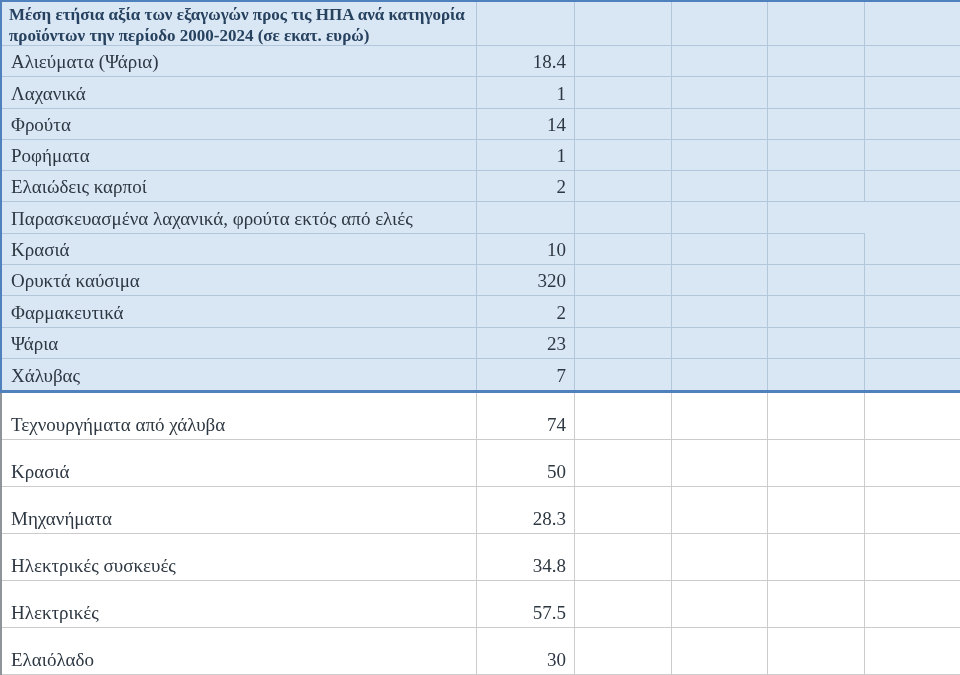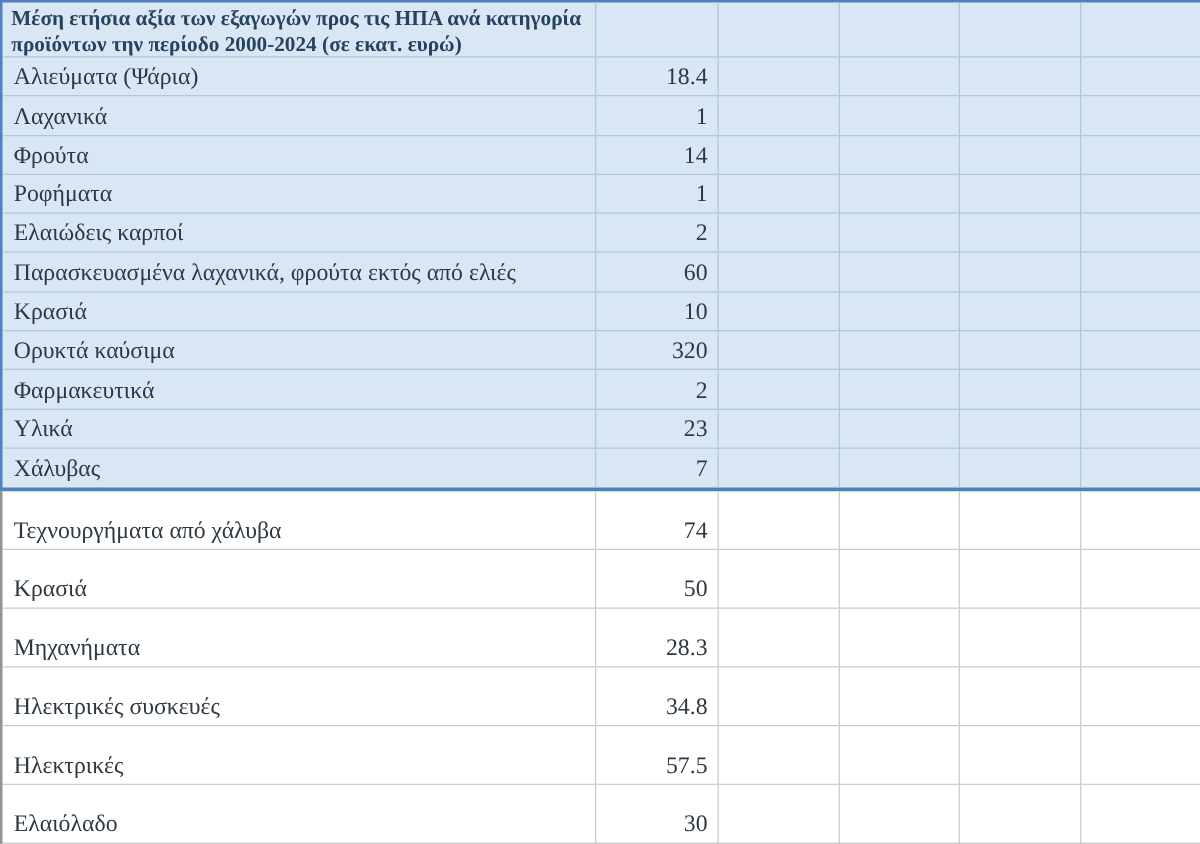--- a/index.html
+++ b/index.html
@@ -2,21 +2,21 @@
 <html><head>
 <meta charset="utf-8">
 <style>
   html,body { margin:0; padding:0; }
   body { background:#ffffff; }
 
   .sheet {
     position:relative;
     width:960px; height:675px;
     overflow:hidden;
-    background:#14532d;
+    background:#c2410c;
     font-family:"Liberation Serif","DejaVu Serif",serif;
     color:#2e3842;
     box-sizing:border-box;
   }
 
   
   .sel-block {
     box-sizing:border-box;
     background:#d9e6f4;
     border-top:2px solid #4f81bd;
@@ -120,21 +120,20 @@
         <div class="row">
       <div class="cell label">Ελαιώδεις καρποί</div>
       <div class="cell value">2</div>
       <div class="cell"></div>
       <div class="cell"></div>
       <div class="cell"></div>
       <div class="cell"></div>
     </div>
         <div class="row">
       <div class="cell label">Παρασκευασμένα λαχανικά, φρούτα εκτός από ελιές</div>
-      <div class="cell value">60</div>
       <div class="cell"></div>
       <div class="cell"></div>
       <div class="cell"></div>
       <div class="cell"></div>
     </div>
         <div class="row">
       <div class="cell label">Κρασιά</div>
       <div class="cell value">10</div>
       <div class="cell"></div>
       <div class="cell"></div>
@@ -151,21 +150,21 @@
     </div>
         <div class="row">
       <div class="cell label">Φαρμακευτικά</div>
       <div class="cell value">2</div>
       <div class="cell"></div>
       <div class="cell"></div>
       <div class="cell"></div>
       <div class="cell"></div>
     </div>
         <div class="row">
-      <div class="cell label">Υλικά</div>
+      <div class="cell label">Ψάρια</div>
       <div class="cell value">23</div>
       <div class="cell"></div>
       <div class="cell"></div>
       <div class="cell"></div>
       <div class="cell"></div>
     </div>
         <div class="row">
       <div class="cell label">Χάλυβας</div>
       <div class="cell value">7</div>
       <div class="cell"></div>

